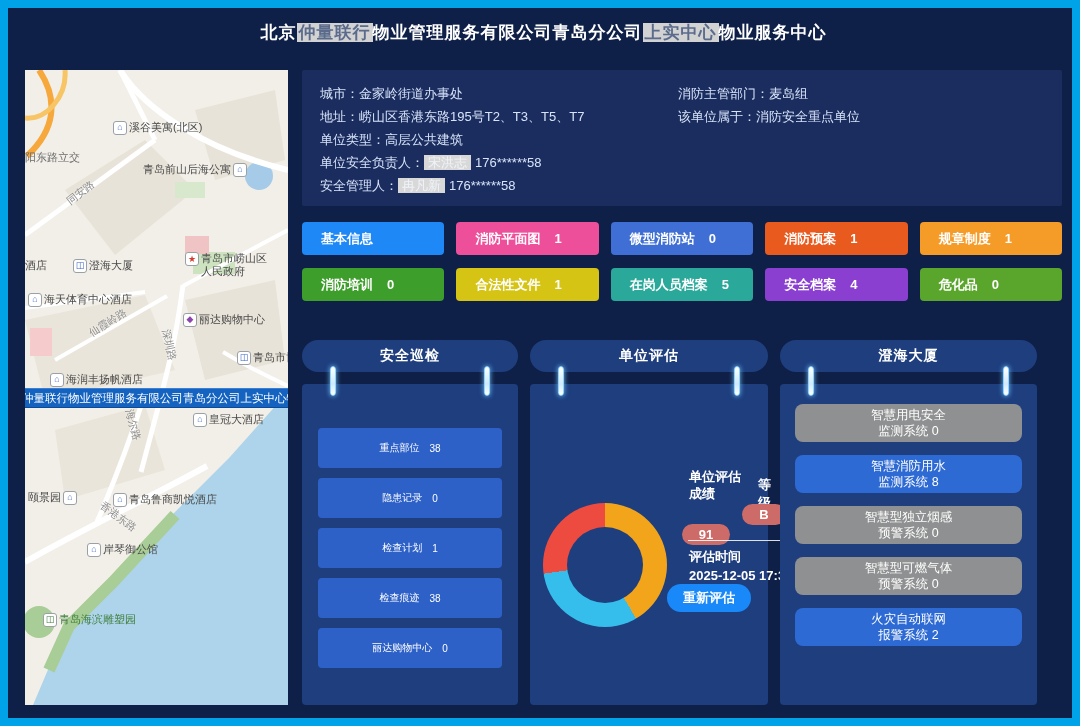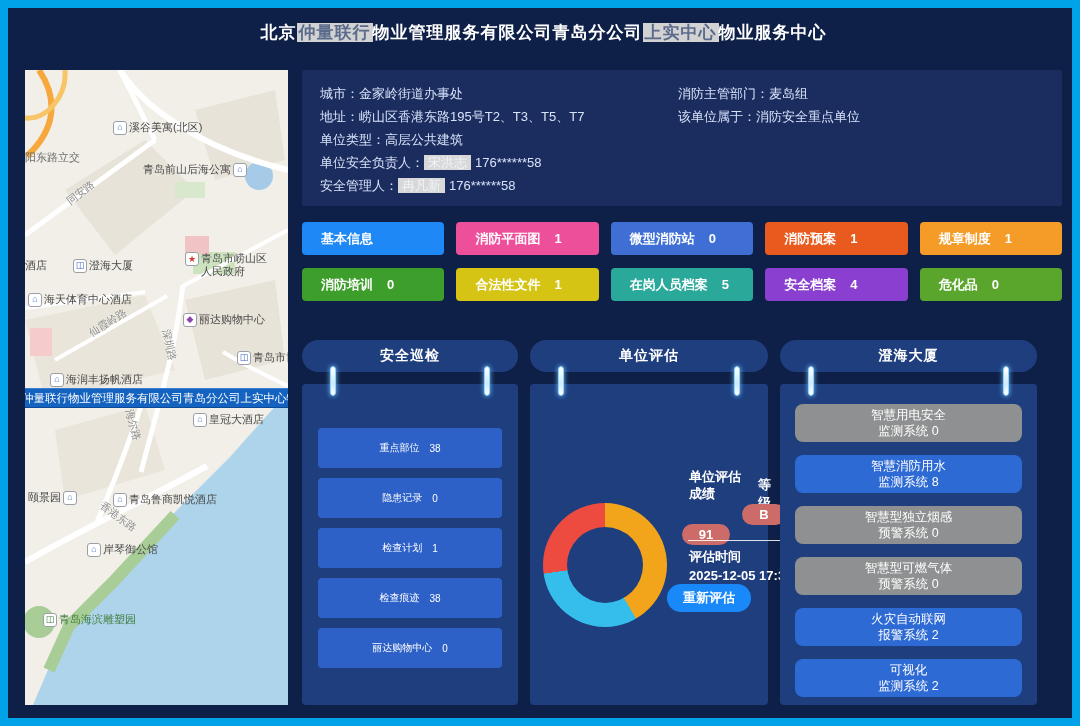--- a/index.html
+++ b/index.html
@@ -335,23 +335,19 @@
                 <div>预警系统  0</div>
               </div>
               <div class="iot-btn off">
                 <div>智慧型可燃气体</div>
                 <div>预警系统  0</div>
               </div>
               <div class="iot-btn on">
                 <div>火灾自动联网</div>
                 <div>报警系统  2</div>
               </div>
-              <div class="iot-btn on">
-                <div>可视化</div>
-                <div>监测系统  2</div>
-              </div>
             </div>
         </div>
       </div>
 
     </div>
   </div>
 </div>
 
 </body></html>

